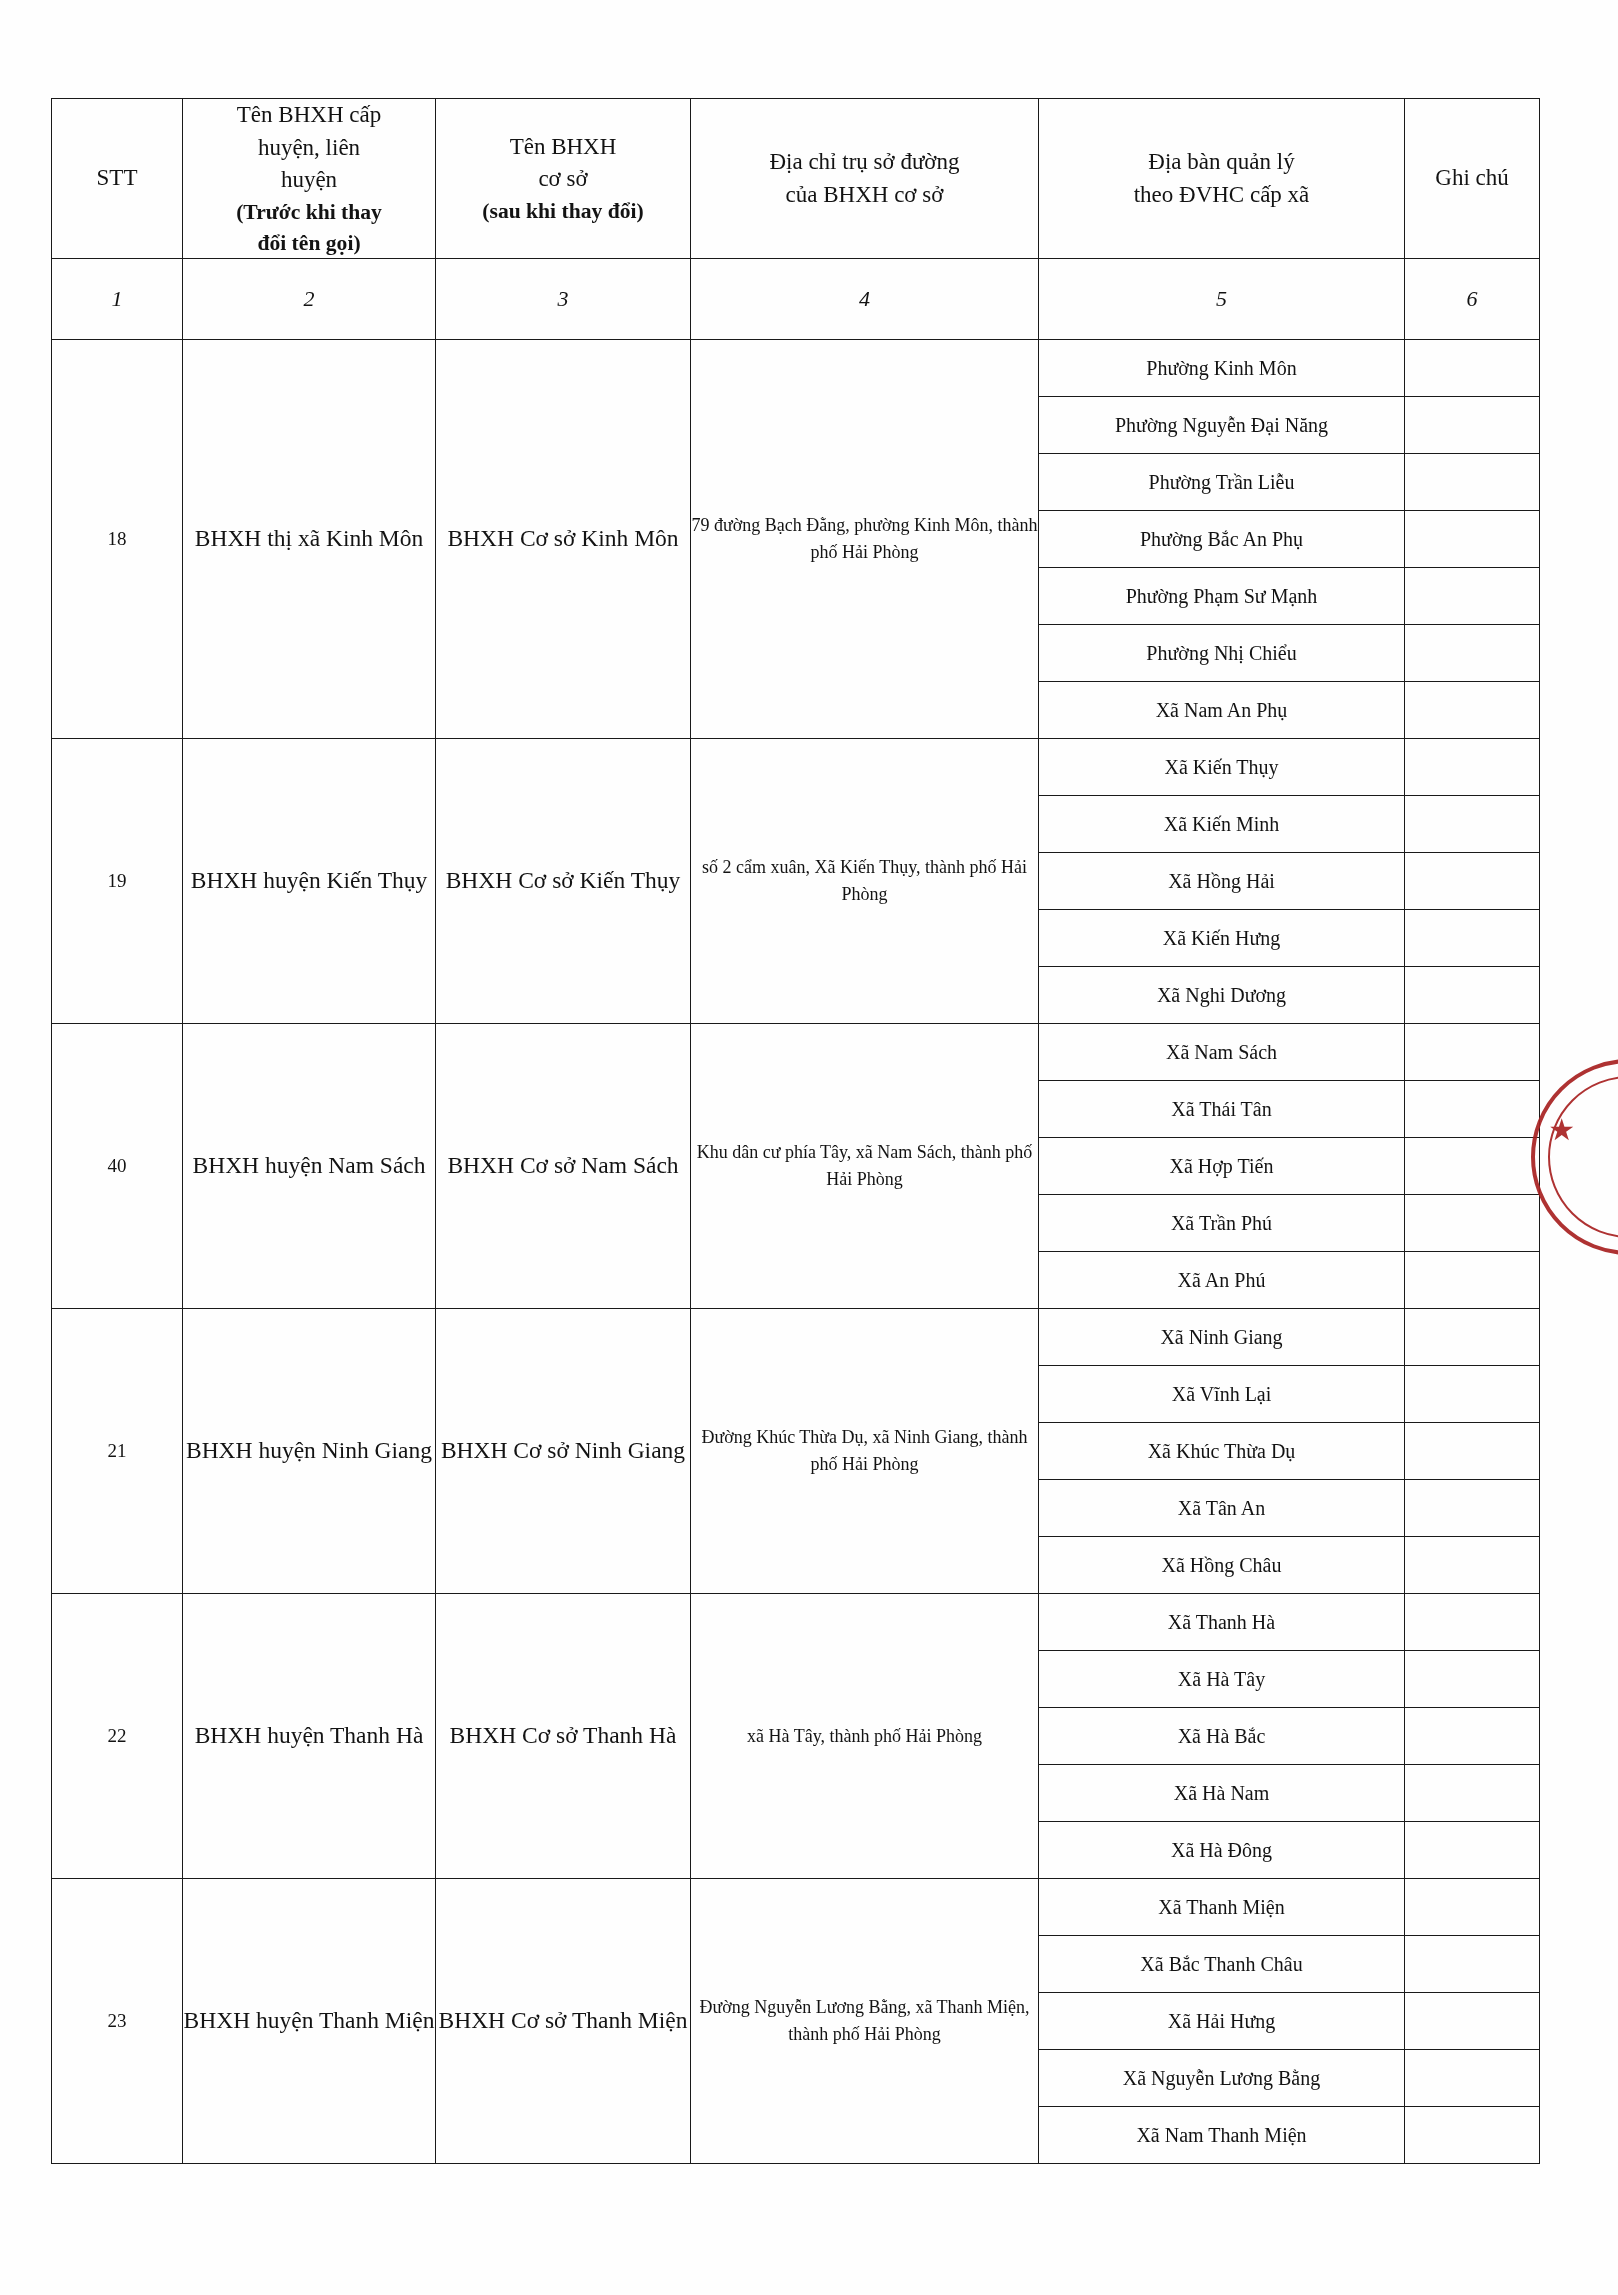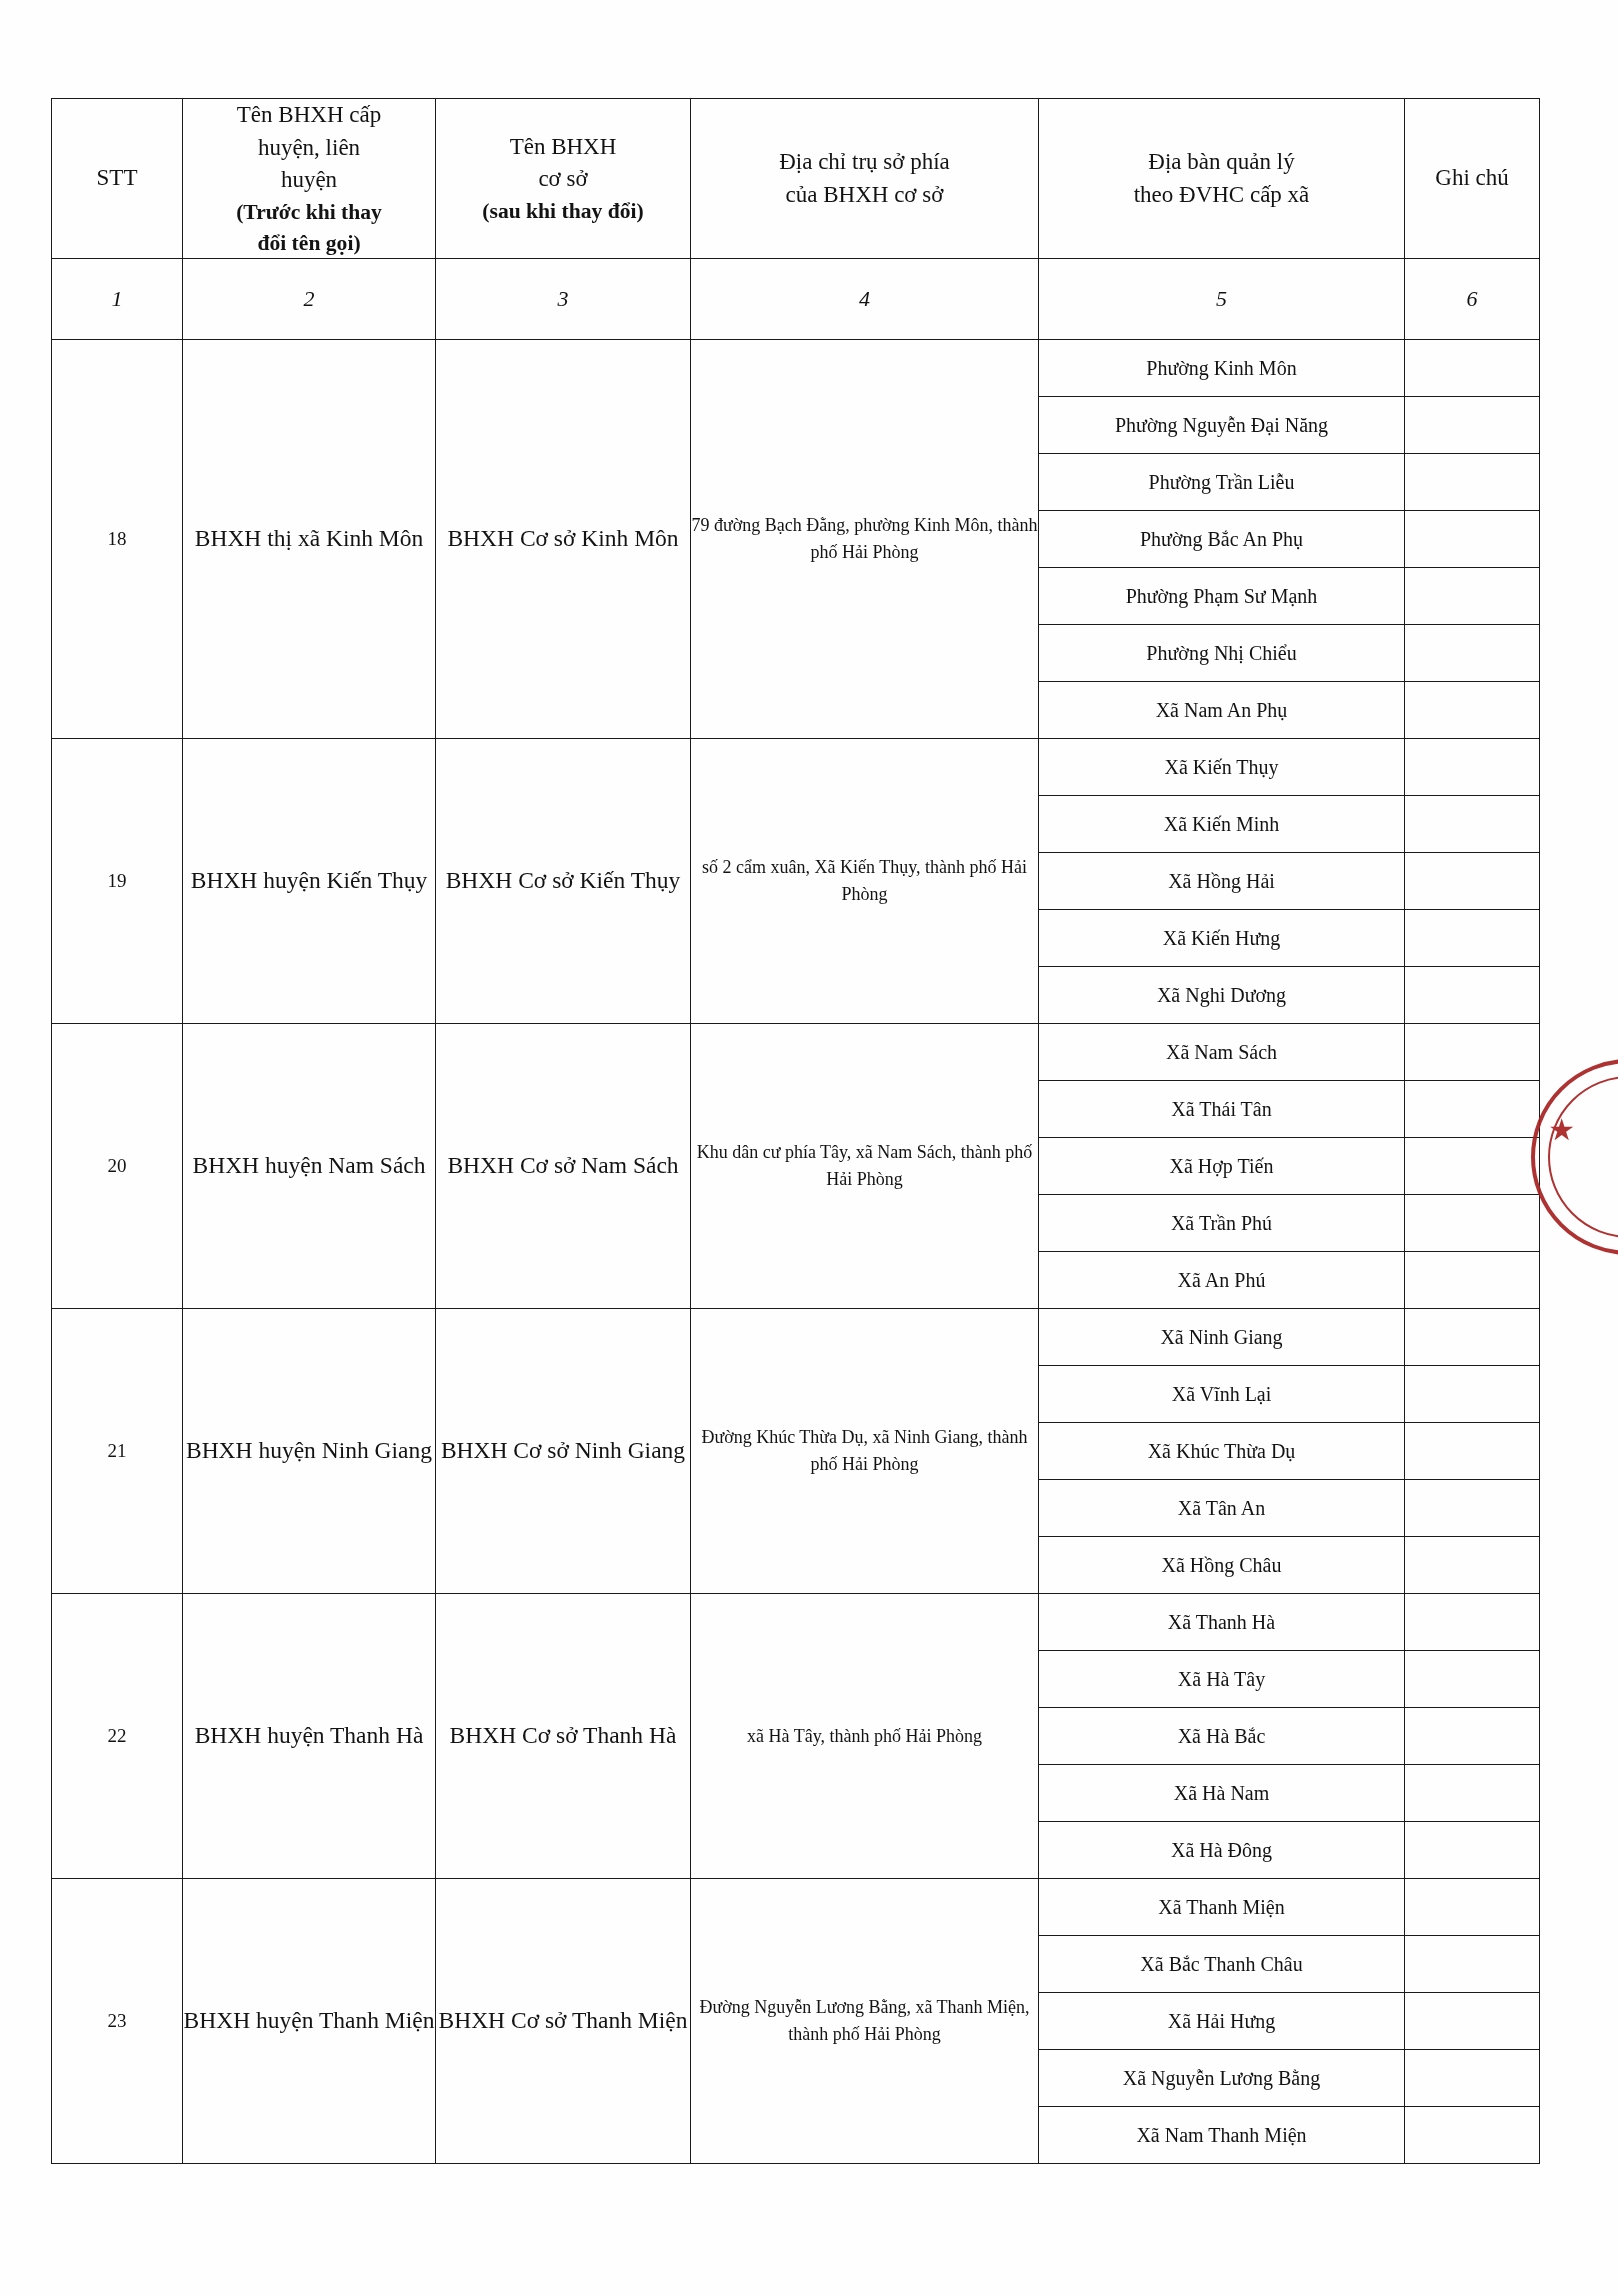--- a/index.html
+++ b/index.html
@@ -180,21 +180,21 @@
           <span class="ln">huyện</span>
           <span class="sub">(Trước khi thay</span>
           <span class="sub">đổi tên gọi)</span>
         </th>
         <th class="hdr-cell">
           <span class="ln">Tên BHXH</span>
           <span class="ln">cơ sở</span>
           <span class="sub">(sau khi thay đổi)</span>
         </th>
         <th class="hdr-cell">
-          <span class="ln">Địa chỉ trụ sở phía</span>
+          <span class="ln">Địa chỉ trụ sở đường</span>
           <span class="ln">của BHXH cơ sở</span>
         </th>
         <th class="hdr-cell">
           <span class="ln">Địa bàn quản lý</span>
           <span class="ln">theo ĐVHC cấp xã</span>
         </th>
         <th class="hdr-cell">
           <span class="ln">Ghi chú</span>
         </th>
       </tr>
@@ -258,21 +258,21 @@
         </tr>
         <tr>
           <td class="ward-cell">Xã Kiến Hưng</td>
           <td class="note-cell"></td>
         </tr>
         <tr>
           <td class="ward-cell">Xã Nghi Dương</td>
           <td class="note-cell"></td>
         </tr>
         <tr>
-          <td class="stt-cell" rowspan="5">20</td>
+          <td class="stt-cell" rowspan="5">40</td>
           <td class="name-cell" rowspan="5">BHXH huyện Nam Sách</td>
           <td class="name-cell" rowspan="5">BHXH Cơ sở Nam Sách</td>
           <td class="addr-cell" rowspan="5">Khu dân cư phía Tây, xã Nam Sách, thành phố Hải Phòng</td>
           <td class="ward-cell">Xã Nam Sách</td>
           <td class="note-cell"></td>
         </tr>
         <tr>
           <td class="ward-cell">Xã Thái Tân</td>
           <td class="note-cell"></td>
         </tr>

